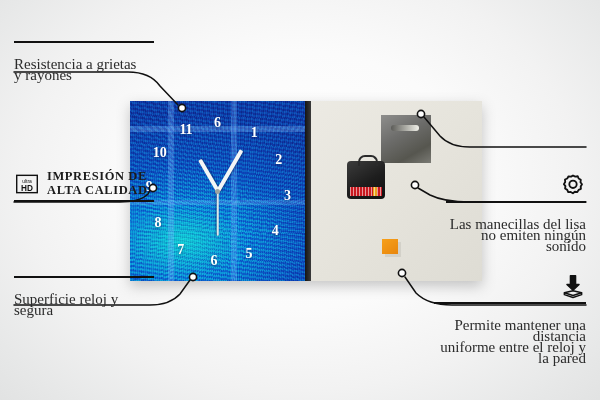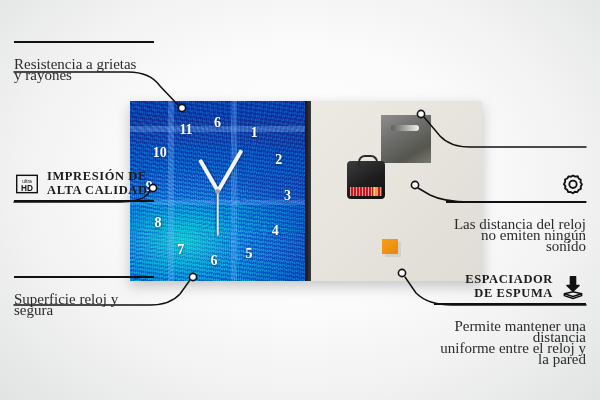--- a/index.html
+++ b/index.html
@@ -212,28 +212,26 @@
   <div class="callout right" style="left:446px;top:172px;width:140px;">
     <div class="co-head">
       <svg class="ico" viewBox="0 0 24 24">
         <g fill="none" stroke="#111" stroke-width="1.7" stroke-linejoin="round">
           <path d="M12 3.2 L14.1 4.2 L16.4 3.9 L17.2 6 L19.2 7.2 L18.9 9.5 L20.3 11.3 L19.1 13.3 L19.3 15.6 L17.2 16.5 L16 18.5 L13.7 18.2 L11.9 19.6 L9.9 18.4 L7.6 18.6 L6.7 16.5 L4.7 15.3 L5 13 L3.6 11.2 L4.8 9.2 L4.6 6.9 L6.7 6 L7.9 4 L10.2 4.3 Z"></path>
           <circle cx="12" cy="11.4" r="3.4"></circle>
         </g>
       </svg>
     </div>
     <div class="co-rule" style="width:140px"></div>
-    <div class="co-desc">Las distancia del reloj
+    <div class="co-desc">Las manecillas del lisa
 no emiten ningún sonido</div>
   </div>
 
   <div class="callout right" style="left:434px;top:273px;width:152px;">
     <div class="co-head">
-      <div class="co-title">ESPACIADOR
-DE ESPUMA</div>
       <svg class="ico" viewBox="0 0 24 24">
         <g fill="none" stroke="#111" stroke-width="1.3" stroke-linejoin="round">
           <path d="M9.6 2.5 H14.4 V10.5 H17.6 L12 16 L6.4 10.5 H9.6 Z" fill="#111"></path>
           <path d="M12 16.4 L20 18.2 L12 20.8 L4 18.2 Z"></path>
           <path d="M4 18.2 V20 L12 22.6 L20 20 V18.2"></path>
         </g>
       </svg>
     </div>
     <div class="co-rule" style="width:152px"></div>
     <div class="co-desc">Permite mantener una distancia

